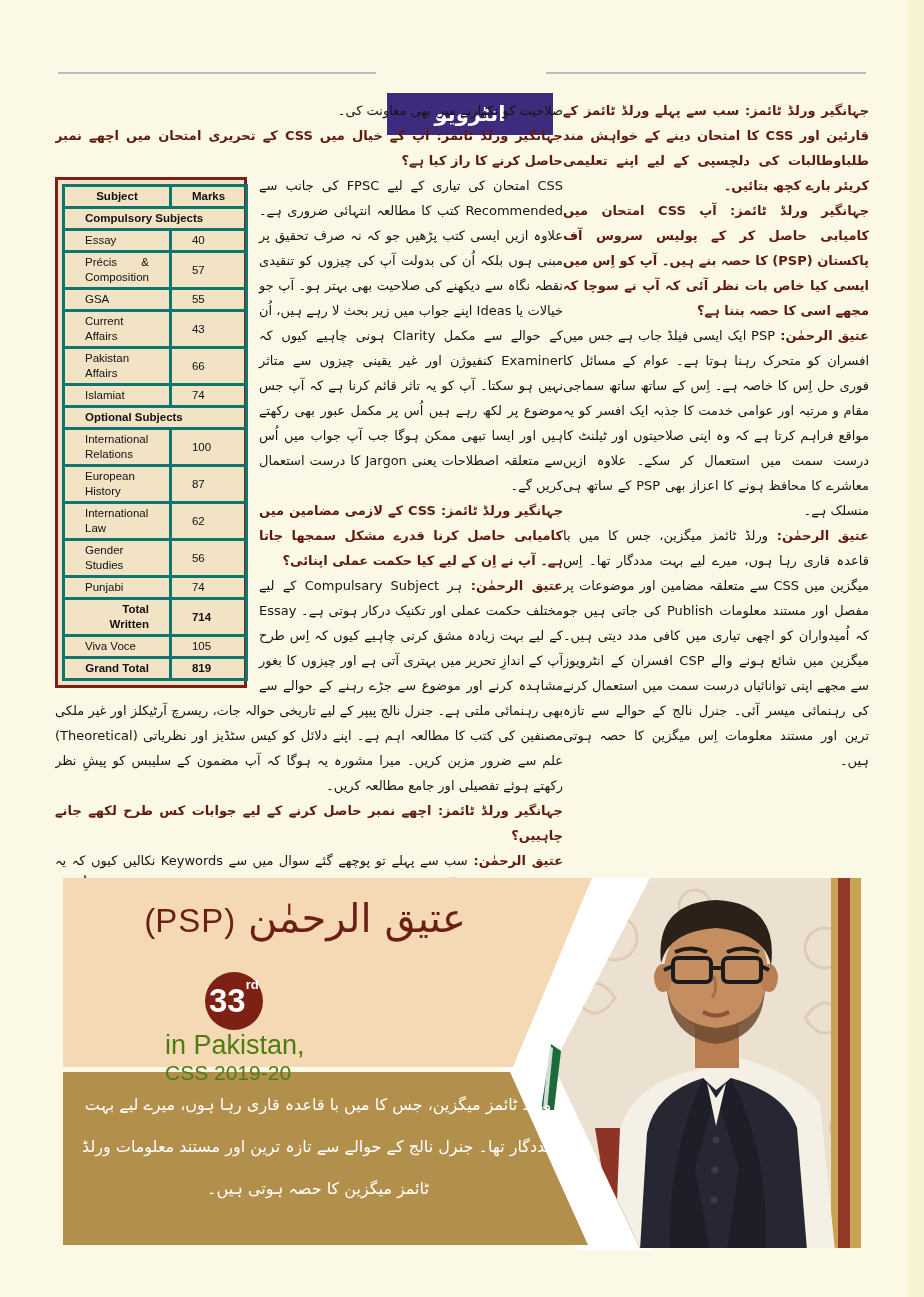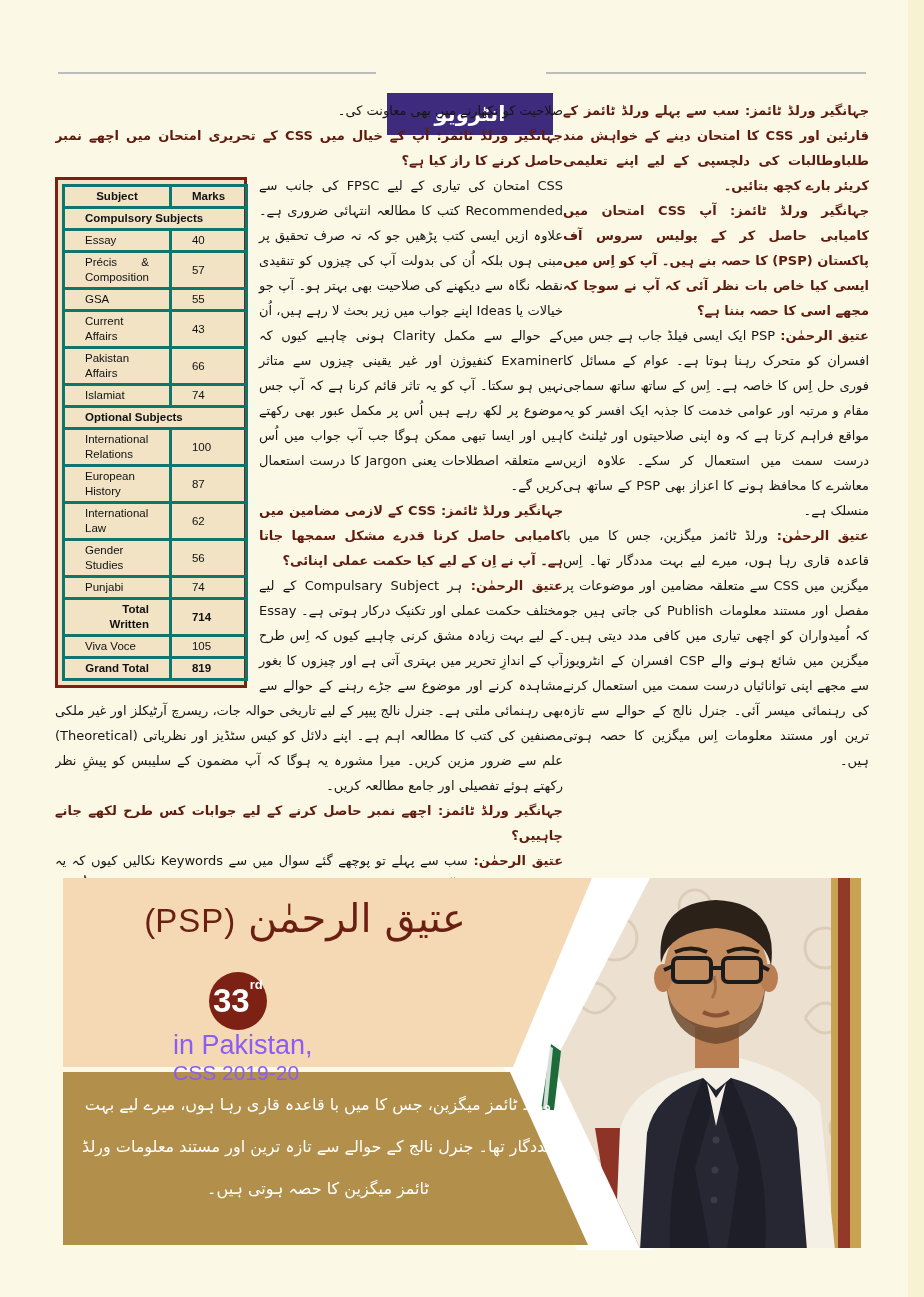--- a/index.html
+++ b/index.html
@@ -42,21 +42,21 @@
   .bottom svg{position:absolute;left:0;top:0;}
   .name-line{position:absolute;left:30px;top:14px;width:440px;text-align:center;direction:rtl;
              color:#6b1f12;font-size:40px;font-weight:normal;line-height:52px;}
   .name-line .psp{font-family:"Liberation Sans",sans-serif;font-size:33px;letter-spacing:1px;}
   .rank-row{position:absolute;left:108px;top:94px;display:flex;align-items:center;
             font-family:"Liberation Sans",sans-serif;flex-direction:column;}
   .rank-circle{width:58px;height:58px;border-radius:50%;background:#7c2113;color:#fff;
                display:flex;align-items:flex-start;justify-content:center;flex:0 0 auto;}
   .rank-circle .n{font-size:33px;font-weight:bold;line-height:58px;}
   .rank-circle .suf{font-size:13px;font-weight:bold;line-height:26px;}
-  .rank-text{margin-left:10px;color:#8b5cf6;}
+  .rank-text{margin-left:2px;color:#4d7c0f;}
   .rank-text .l1{font-size:27px;line-height:30px;}
   .rank-text .l2{font-size:21px;line-height:25px;}
   .quote{position:absolute;left:24px;top:206px;width:478px;direction:rtl;text-align:center;
          color:#fff;font-size:16px;line-height:42px;}
 </style>
 </head>
 <body>
 
 <div class="page">
   <div class="edge-strip"></div>

